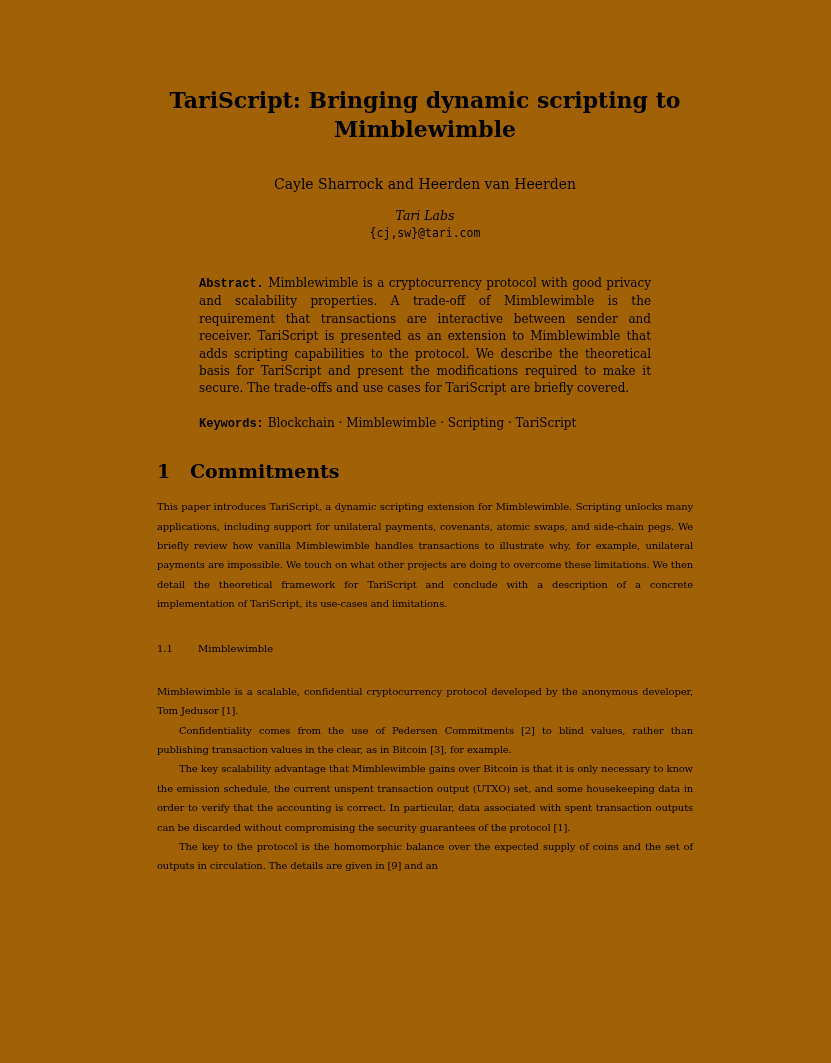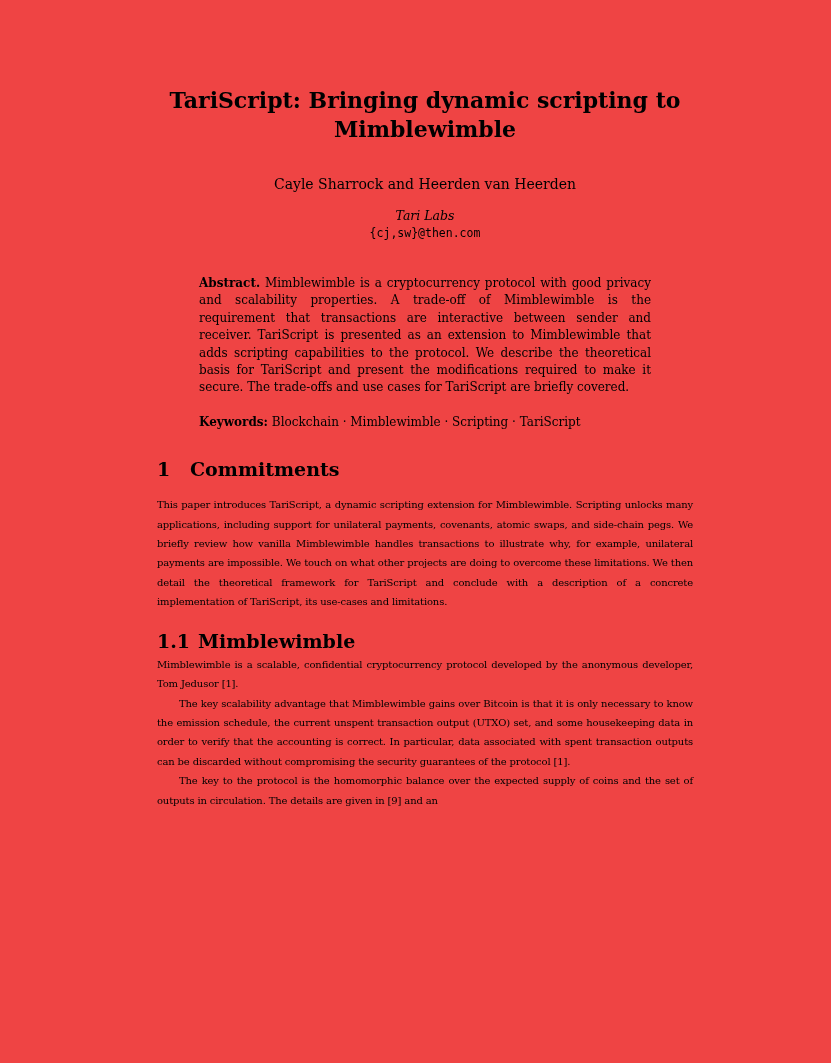--- a/index.html
+++ b/index.html
@@ -8,21 +8,21 @@
     height: 1063px;
     background: #ffffff;
     color: #000000;
     font-family: "DejaVu Serif", "Liberation Serif", serif;
     -webkit-font-smoothing: antialiased;
   }
   .page {
     position: relative;
     width: 831px;
     height: 1063px;
-    background: #ef4444;
+    background: #a16207;
     overflow: hidden;
   }
   .column {
     width: 536px;
     margin-left: 157px;
     padding-top: 86px;
   }
   .title {
     font-size: 22px;
     line-height: 29px;
@@ -52,86 +52,88 @@
   }
   .abstract {
     width: 452px;
     margin: 34px auto 0 auto;
     font-size: 12px;
     line-height: 17.4px;
     text-align: justify;
   }
   .abstract .lead, .keywords .lead {
     font-weight: bold;
+    font-family: Liberation Mono, monospace;
   }
   .keywords {
     width: 452px;
     margin: 17px auto 0 auto;
     font-size: 12px;
     line-height: 17.4px;
     text-align: left;
   }
   .sec-heading {
     margin-top: 27px;
     font-size: 19px;
     line-height: 23px;
     font-weight: bold;
   }
   .sec-heading .sec-num {
     display: inline-block;
     width: 33px;
   }
   .subsec-heading {
-    margin-top: 20px;
-    font-size: 19px;
+    margin-top: 26px;
+    font-size: 10px;
     line-height: 18px;
-    font-weight: bold;
+    font-weight: normal;
   }
   .subsec-heading .sec-num {
     display: inline-block;
     width: 41px;
   }
   .body-text {
     font-size: 10px;
     line-height: 19.4px;
     letter-spacing: -0.15px;
     text-align: justify;
     hyphens: auto;
     -webkit-hyphens: auto;
   }
   .para { margin: 0; }
   .para.first { margin-top: 14px; }
-  .para.after-sub { margin-top: 5px; }
+  .para.after-sub { margin-top: 24px; }
   .para.indent { text-indent: 22px; }
 </style>
 </head>
 <body>
 
 <div class="page">
   <div class="column">
 
     <h1 class="title">TariScript: Bringing dynamic scripting to Mimblewimble</h1>
 
     <div class="authors">Cayle Sharrock and Heerden van Heerden</div>
 
     <div class="affiliation">Tari Labs</div>
 
-    <div class="email">{cj,sw}@then.com</div>
+    <div class="email">{cj,sw}@tari.com</div>
 
     <div class="abstract"><span class="lead">Abstract.</span> <span>Mimblewimble is a cryptocurrency protocol with good privacy and scalability properties. A trade-off of Mimblewimble is the requirement that transactions are interactive between sender and receiver. TariScript is presented as an extension to Mimblewimble that adds scripting capabilities to the protocol. We describe the theoretical basis for TariScript and present the modifications required to make it secure. The trade-offs and use cases for TariScript are briefly covered.</span></div>
 
     <div class="keywords"><span class="lead">Keywords:</span> <span>Blockchain · Mimblewimble · Scripting · TariScript</span></div>
 
     <div class="sec-heading"><span class="sec-num">1</span><span>Commitments</span></div>
 
     <p class="body-text para first">This paper introduces TariScript, a dynamic scripting extension for Mimblewimble. Scripting unlocks many applications, including support for unilateral payments, covenants, atomic swaps, and side-chain pegs. We briefly review how vanilla Mimblewimble handles transactions to illustrate why, for example, unilateral payments are impossible. We touch on what other projects are doing to overcome these limitations. We then detail the theoretical framework for TariScript and conclude with a description of a concrete implementation of TariScript, its use-cases and limitations.</p>
 
     <div class="subsec-heading"><span class="sec-num">1.1</span><span>Mimblewimble</span></div>
 
     <p class="body-text para after-sub">Mimblewimble is a scalable, confidential cryptocurrency protocol developed by the anonymous developer, Tom Jedusor [1].</p>
 
+    <p class="body-text para indent">Confidentiality comes from the use of Pedersen Commitments [2] to blind values, rather than publishing transaction values in the clear, as in Bitcoin [3], for example.</p>
 
     <p class="body-text para indent">The key scalability advantage that Mimblewimble gains over Bitcoin is that it is only necessary to know the emission schedule, the current unspent transaction output (UTXO) set, and some housekeeping data in order to verify that the accounting is correct. In particular, data associated with spent transaction outputs can be discarded without compromising the security guarantees of the protocol [1].</p>
 
     <p class="body-text para indent">The key to the protocol is the homomorphic balance over the expected supply of coins and the set of outputs in circulation. The details are given in [9] and an</p>
 
   </div>
 </div>
 
 </body></html>

